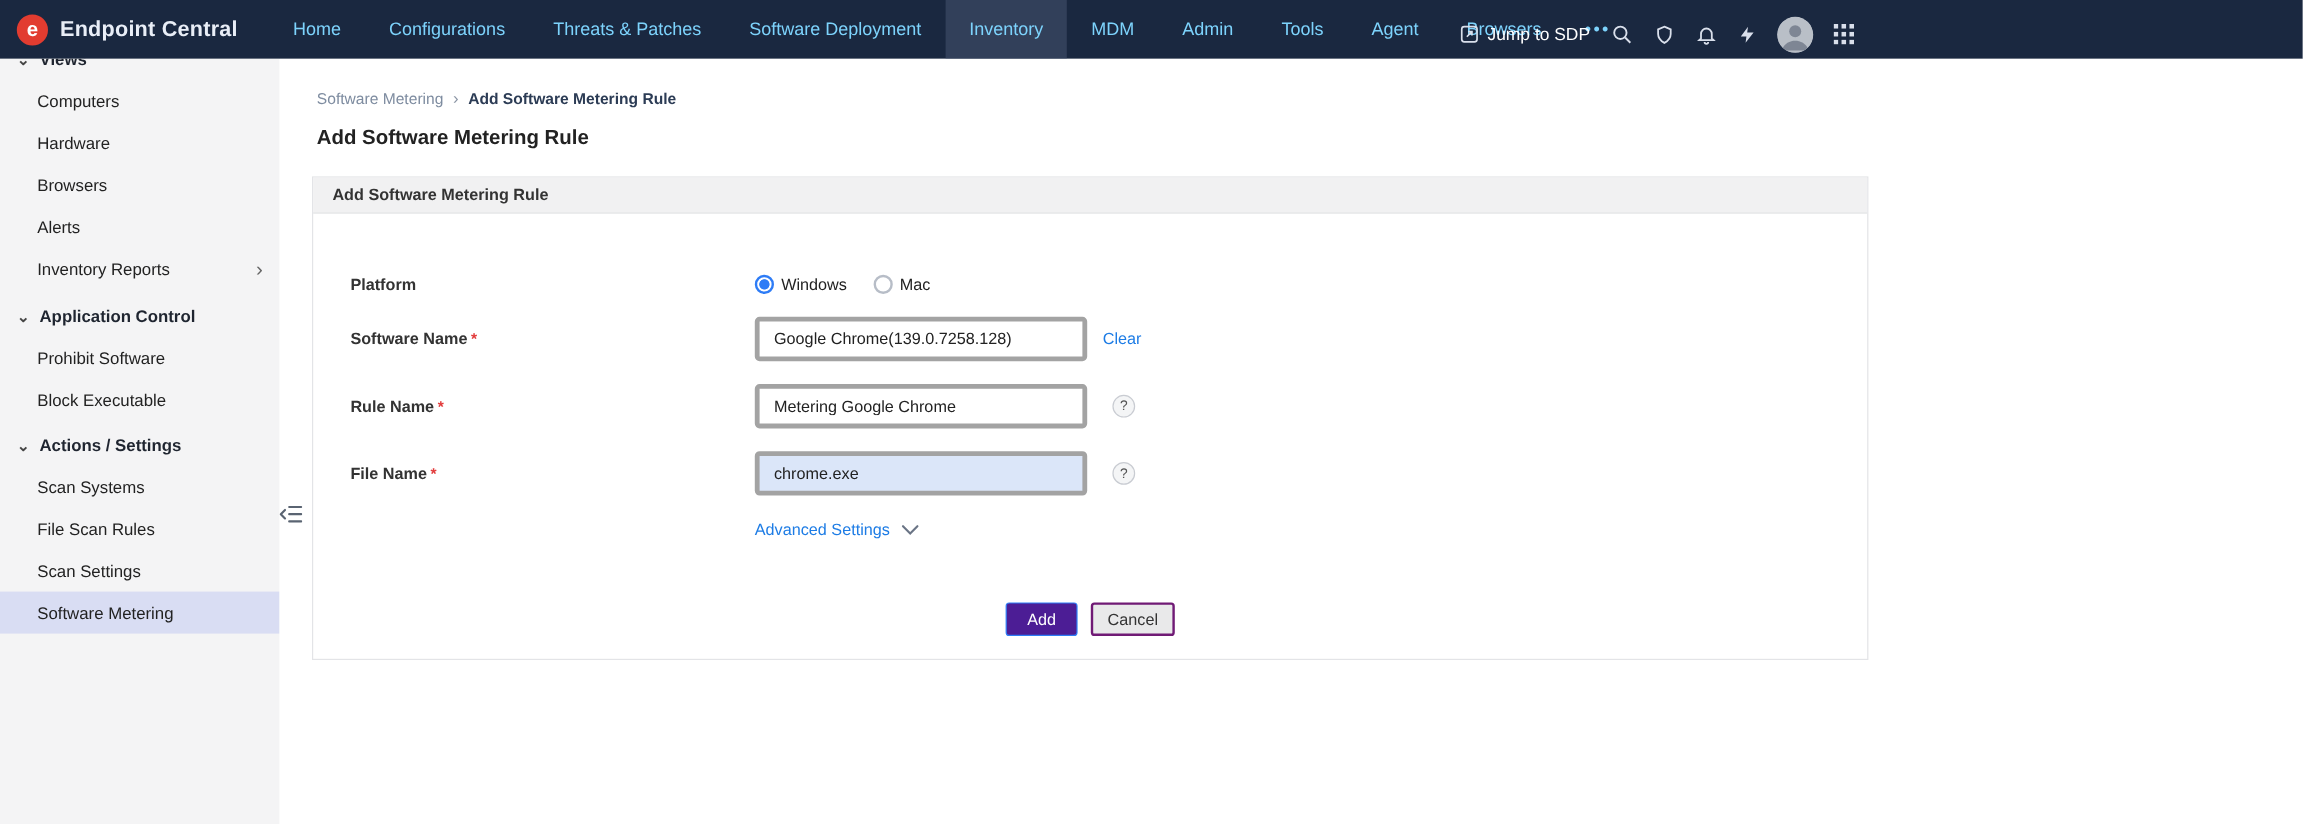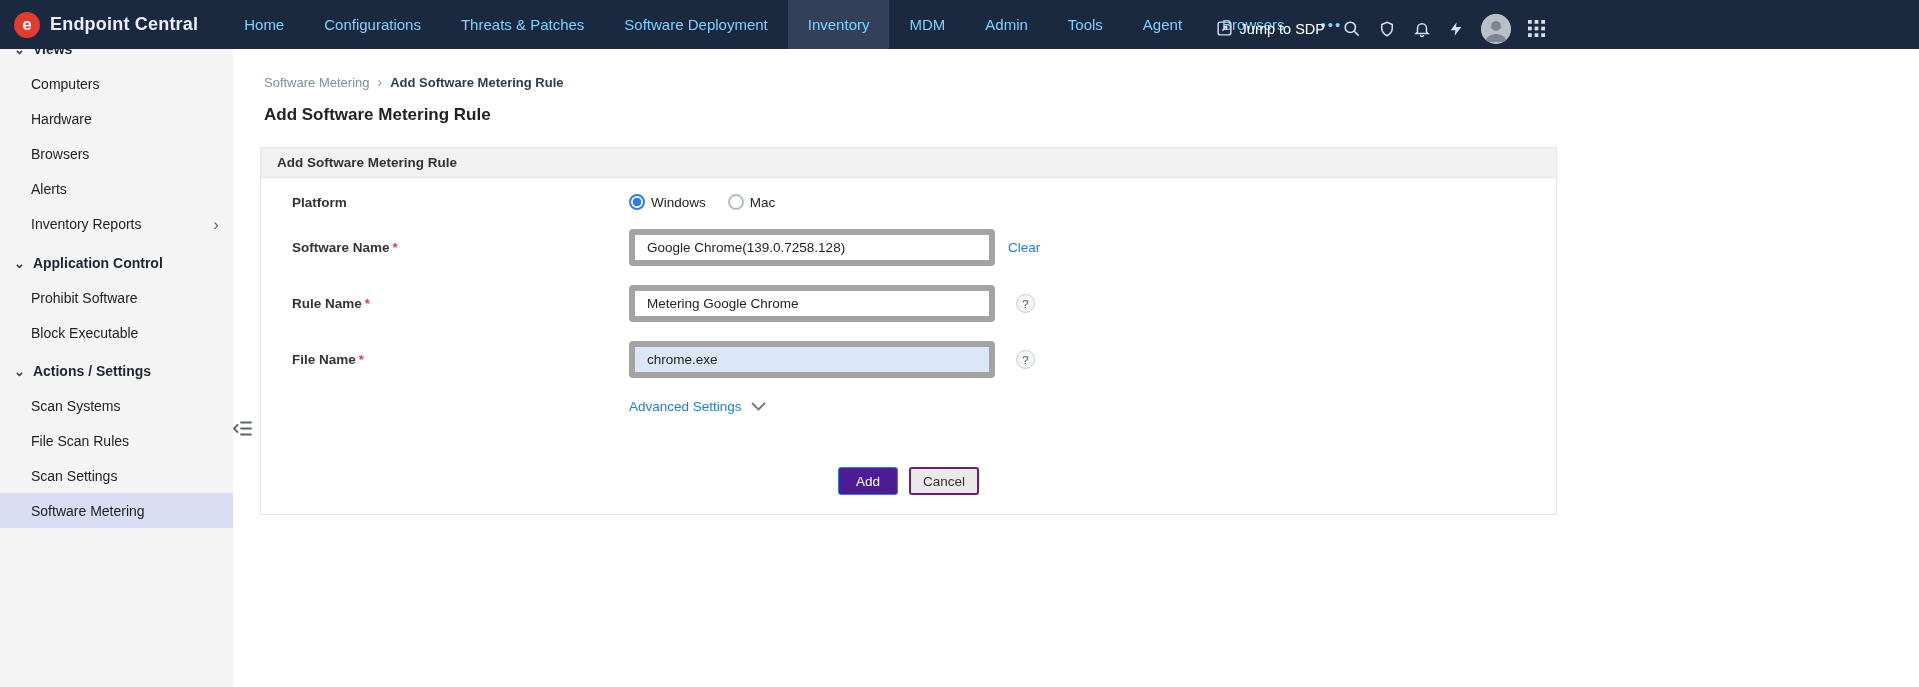--- a/index.html
+++ b/index.html
@@ -43,35 +43,35 @@
   .content { flex:1; padding-left:27px; background:#fff; position:relative; }
   .breadcrumb { margin-top:25px; font-size:13px; display:flex; align-items:center; gap:8px; padding-left:4px; }
   .crumb-parent { color:#7e8ca0; text-decoration:none; cursor:pointer; }
   .crumb-sep { color:#8a94a4; font-size:14px; }
   .crumb-current { color:#2c3c55; font-weight:bold; }
   .page-title { margin-top:15px; font-size:17px; font-weight:bold; color:#222; padding-left:4px; }
 
   .panel { margin-top:22px; width:1297px; border:1px solid #e3e4e7; background:#fff; }
   .panel-header { background:#f1f1f2; border-bottom:1px solid #e3e4e7; padding:7px 16px; font-size:13.5px;
                   font-weight:bold; color:#333; }
-  .panel-body { padding:8px 0 19px 31px; }
+  .panel-body { padding:8px 0 19px 31px;margin-top:35px; }
 
   .form-row { display:flex; align-items:center; margin-bottom:19px; }
   .form-row.platform { height:32px; margin-bottom:11px; }
   .form-label { width:337px; font-size:13.5px; font-weight:bold; color:#333; flex:0 0 337px; }
   .req { color:#e23b3b; margin-left:3px; font-size:13px; }
   .form-control { display:flex; align-items:center; }
 
   input[type=radio] { appearance:none; -webkit-appearance:none; width:16px; height:16px; border:2px solid #b7bdc7;
                       border-radius:50%; background:#fff; cursor:pointer; margin-right:6px; }
   input[type=radio]:checked { border-color:#2e7cf6; background:radial-gradient(circle, #2e7cf6 0 4px, transparent 4.6px); }
   .radio-option { display:flex; align-items:center; font-size:13.5px; color:#222; cursor:pointer; }
   .radio-option + .radio-option { margin-left:22px; }
 
-  .text-input { width:366px; height:37px; border:6px solid #a3a3a3; border-radius:4px; padding:0 12px;
+  .text-input { width:277px; height:37px; border:4px solid #a3a3a3; border-radius:4px; padding:0 12px;
                 font-size:13.5px; color:#222; font-family:"Liberation Sans", sans-serif; background:#fff; }
   .text-input.highlighted { background:#dbe6f9; }
   .link { color:#1d7ce5; font-size:13.5px; text-decoration:none; cursor:pointer; }
   .clear-link { margin-left:13px; }
   .help-badge { width:19px; height:19px; border-radius:50%; border:1px solid #c9ccd2; background:#f4f5f6;
                 color:#555; font-size:11.5px; display:flex; align-items:center; justify-content:center;
                 margin-left:21px; cursor:pointer; }
 
   .advanced-row { display:flex; align-items:center; margin-left:337px; margin-top:0; height:18px; cursor:pointer; }
   .advanced-row svg { margin-left:9px; display:block; }

